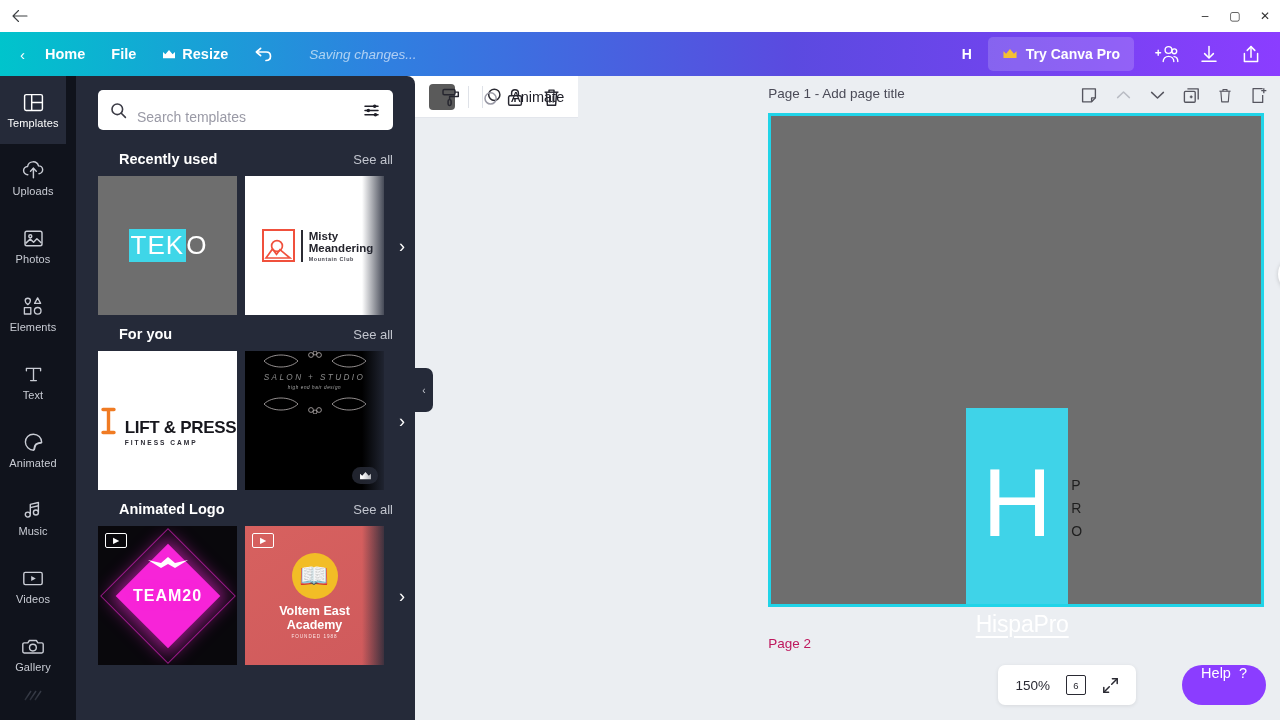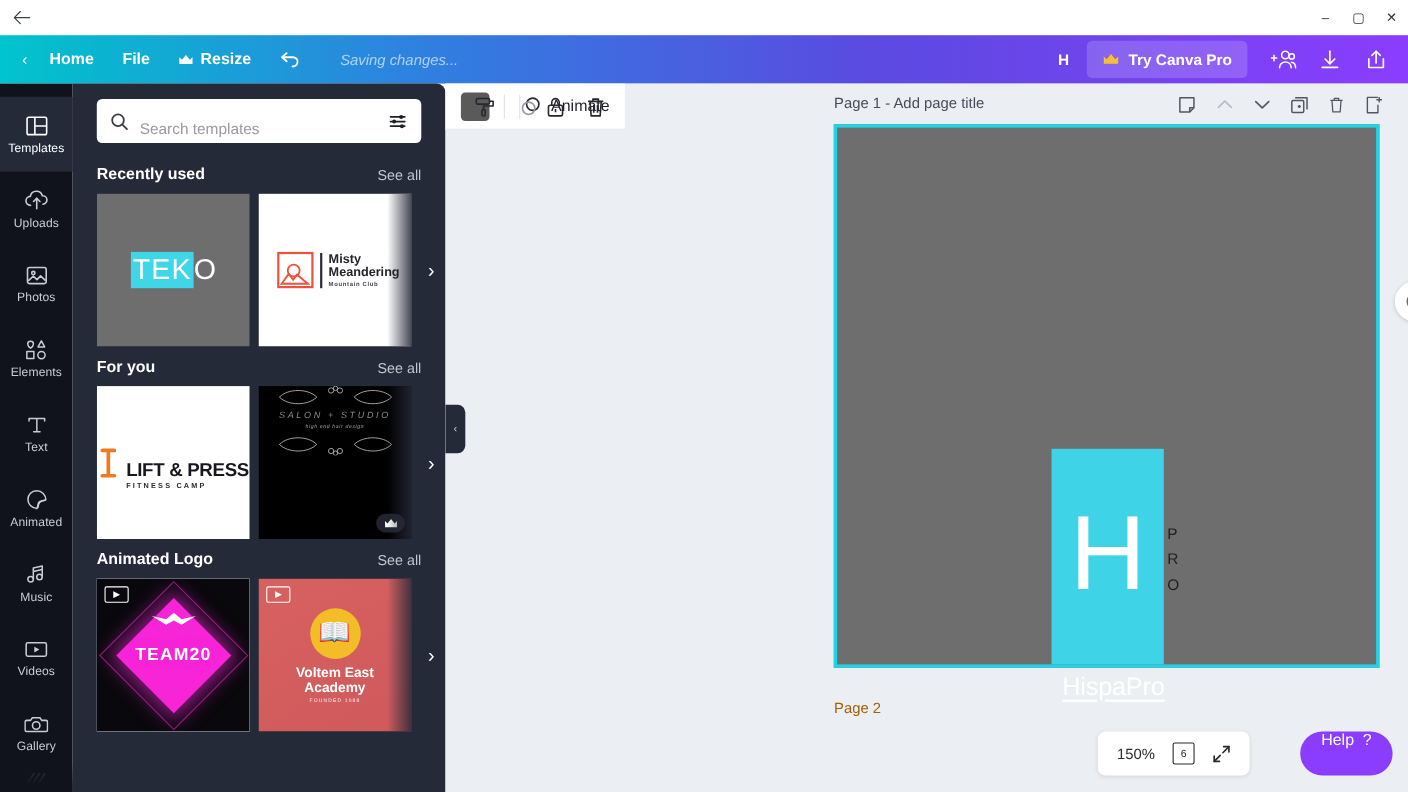--- a/index.html
+++ b/index.html
@@ -75,22 +75,22 @@
     width: 38px; height: 38px;
     display: flex; align-items: center; justify-content: center;
     cursor: pointer;
   }
 
   
   #app { display: flex; width: 1280px; height: 644px; }
 
   
   #rail {
-    width: 66px; background: #10131c; flex-shrink: 0;
-    position: relative; padding-top: 12px;
+    width: 76px; background: #10131c; flex-shrink: 0;
+    position: relative; padding-top: 0;
   }
   #rail-inner { position: relative; }
   .rail-item {
     height: 68px; width: 66px;
     display: flex; flex-direction: column;
     align-items: center; justify-content: center;
     gap: 4px; cursor: pointer;
     color: #c9ccd4; position: relative; z-index: 2;
   }
   .rail-item.active { color: #ffffff; }
@@ -128,20 +128,21 @@
   #search-input {
     border: none; outline: none; flex: 1;
     font-size: 14px; font-family: "Liberation Sans", sans-serif;
     color: #31313b; background: transparent; margin-top: 13px;
   }
   #search-input::placeholder { color: #9a9aa6; }
 
   .sec-head {
     display: flex; align-items: center; justify-content: space-between;
     padding: 11px 22px 9px 22px;
+    margin-left: 21px;
   }
   .sec-title { font-size: 14.5px; font-weight: bold; color: #ffffff; }
   .sec-seeall { font-size: 13px; color: #c2c5ce; cursor: pointer; }
 
   .thumb-row {
     display: flex; gap: 8px; padding-left: 22px;
     position: relative; align-items: flex-start;
   }
   .thumb {
     width: 139px; height: 139px; flex-shrink: 0;
@@ -287,21 +288,21 @@
   }
   #comment-btn {
     position: absolute; left: 700px; top: 180px;
     width: 36px; height: 36px; border-radius: 50%;
     background: #ffffff; box-shadow: 0 1px 4px rgba(0,0,0,.17);
     display: flex; align-items: center; justify-content: center;
     cursor: pointer; color: #6a6a76;
   }
   #page2-label {
     position: absolute; left: 190px; top: 560px;
-    font-size: 13.5px; color: #a16207;
+    font-size: 13.5px; color: #be185d;
   }
 
   
   #zoom-bar {
     position: absolute; right: 144px; bottom: 15px;
     height: 40px; background: #ffffff; border-radius: 7px;
     display: flex; align-items: center; gap: 16px; padding: 0 17px;
     box-shadow: 0 1px 4px rgba(0,0,0,.09);
   }
   #zoom-pct { font-size: 13.5px; color: #2a2a33; cursor: pointer; }

